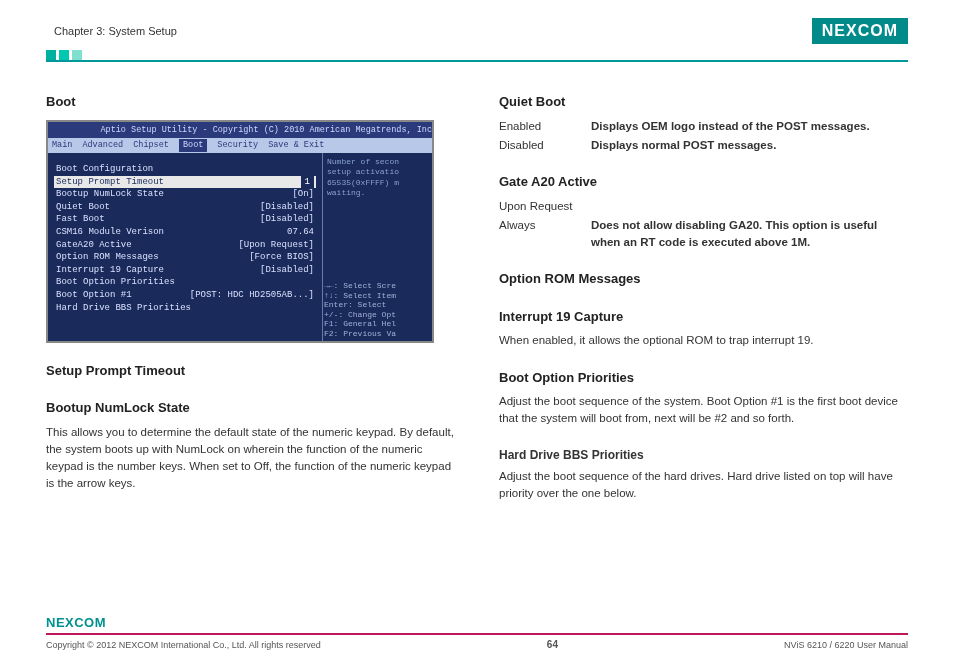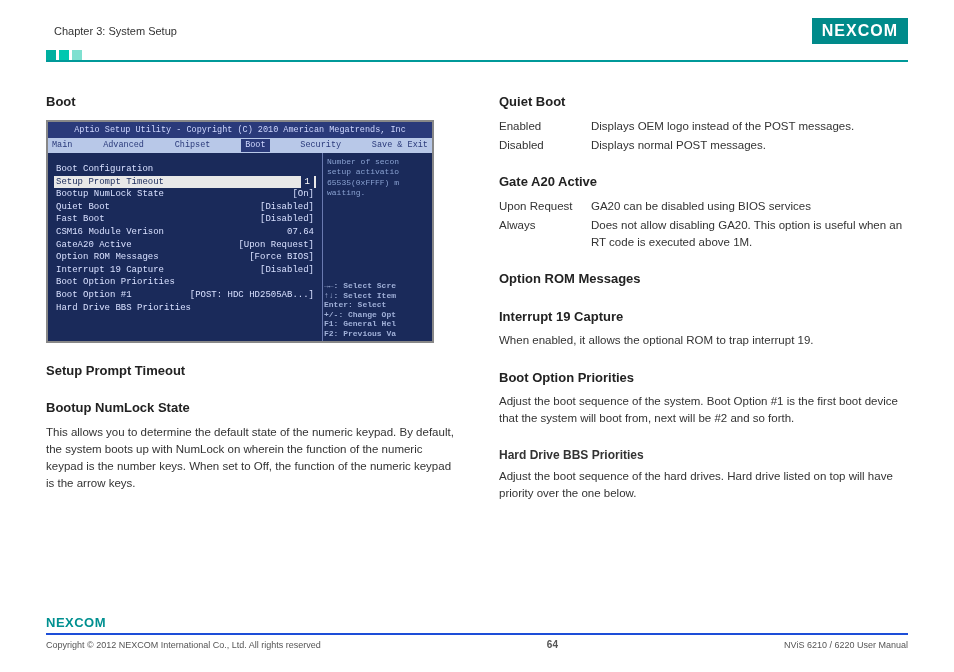--- a/index.html
+++ b/index.html
@@ -64,50 +64,49 @@
     margin-bottom: 6px;
     margin-top: 18px;
     color: #222;
   }
   h3.first { margin-top: 2px; }
   .desc { font-size: 11.5px; color: #333; margin-bottom: 2px; }
   .subhead { font-size: 12px; font-weight: bold; margin-top: 18px; margin-bottom: 4px; }
 
   .kv-row { display: flex; font-size: 11.5px; margin-bottom: 2px; }
   .kv-key { min-width: 92px; }
-  .kv-val { flex: 1; }
+  .kv-val { flex: 1; font-weight: bold; }
 
   
   .bios {
     width: 388px;
     height: 223px;
     background: #1a2a5a;
     color: #e8f0ff;
     font-family: 'Courier New', monospace;
     font-size: 9px;
     border: 2px solid #888;
     position: relative;
     overflow: hidden;
     margin-top: 8px;
   }
   .bios-top {
     background: #2a3a7a;
     color: #d0d8ff;
-    text-align: center;
+    text-align: right;
     padding: 2px 0;
     font-size: 8.5px;
   }
   .bios-tabs {
     background: #b8c8e8;
     color: #2a3a7a;
     display: flex;
     font-size: 8.5px;
     padding: 1px 4px;
     gap: 10px;
-    justify-content: space-between;
   }
   .bios-tabs .sel { background: #2a3a7a; color: #d0d8ff; padding: 0 4px; }
   .bios-body {
     display: flex;
     height: 195px;
   }
   .bios-left {
     flex: 1;
     padding: 10px 6px;
     color: #d8e0ff;
@@ -116,28 +115,28 @@
     width: 110px;
     border-left: 1px solid #6a7ab0;
     padding: 4px 4px;
     color: #88a0d0;
     font-size: 8px;
   }
   .bios-row { display: flex; justify-content: space-between; padding: 0 2px; line-height: 1.4; }
   .bios-row.sel { background: #e8e8e8; color: #1a2a5a; }
   .bios-row.sel .bval { background: #1a2a5a; color: #fff; padding: 0 4px; }
   .bios-hint { color: #88a0d0; font-size: 8px; line-height: 1.3; }
-  .bios-hint-bottom { position: absolute; bottom: 2px; right: 4px; width: 104px; color: #a0b0d8; line-height:1.2;font-weight:bold;}
+  .bios-hint-bottom { position: absolute; bottom: 2px; right: 4px; width: 104px; color: #a0b0d8; line-height:1.2;}
 
   .footer {
     position: absolute;
     bottom: 22px;
     left: 46px;
     right: 46px;
-    border-top: 2px solid #1d4ed8;
+    border-top: 2px solid #be185d;
     padding-top: 4px;
     display: flex;
     justify-content: space-between;
     align-items: center;
     font-size: 9px;
     color: #555;
   }
   .footer-logo {
     position: absolute;
     bottom: 42px;
@@ -270,21 +269,20 @@
         <div class="kv-val">Displays OEM logo instead of the POST messages.</div>
       </div>
       <div class="kv-row">
         <div class="kv-key">Disabled</div>
         <div class="kv-val">Displays normal POST messages.</div>
       </div>
 
       <h3>Gate A20 Active</h3>
       <div class="kv-row">
         <div class="kv-key">Upon Request</div>
-        <div class="kv-val">GA20 can be disabled using BIOS services</div>
       </div>
       <div class="kv-row">
         <div class="kv-key">Always</div>
         <div class="kv-val">Does not allow disabling GA20. This option is useful when an RT code is executed above 1M.</div>
       </div>
 
       <h3>Option ROM Messages</h3>
 
       <h3>Interrupt 19 Capture</h3>
       <div class="desc">When enabled, it allows the optional ROM to trap interrupt 19.</div>

